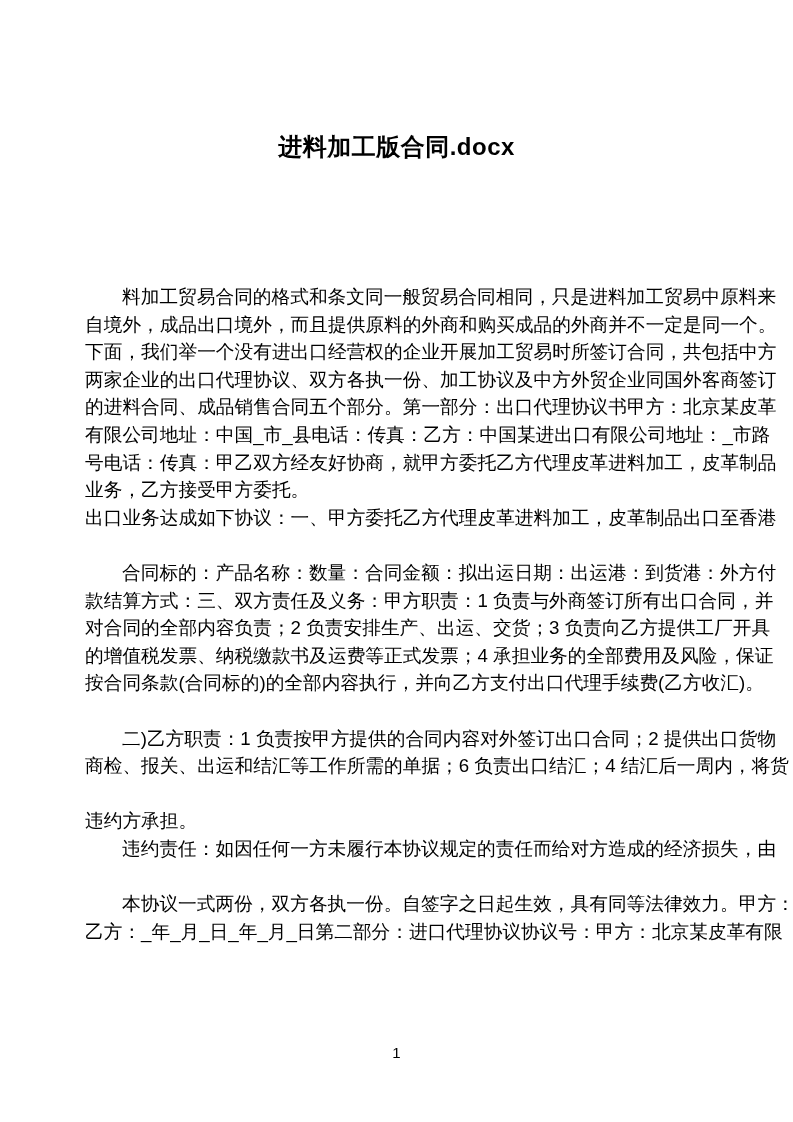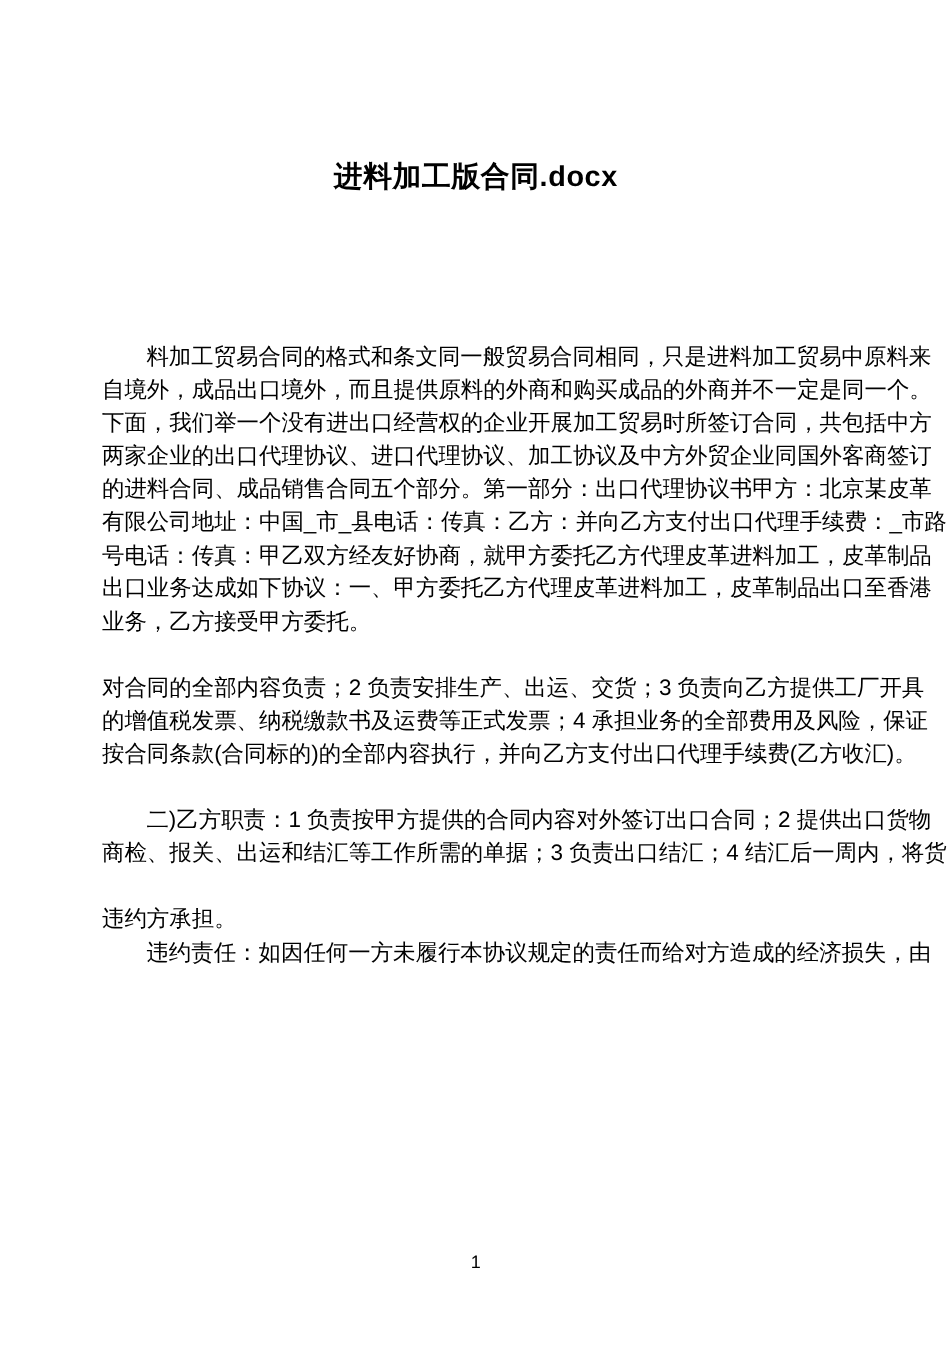--- a/index.html
+++ b/index.html
@@ -60,36 +60,42 @@
 <body>
 
 <div class="page">
   <h1 class="doc-title">进料加工版合同.docx</h1>
 
   <div class="content" id="doc-content">
       <div class="para">
         <div class="line first">料加工贸易合同的格式和条文同一般贸易合同相同，只是进料加工贸易中原料来</div>
         <div class="line">自境外，成品出口境外，而且提供原料的外商和购买成品的外商并不一定是同一个。</div>
         <div class="line">下面，我们举一个没有进出口经营权的企业开展加工贸易时所签订合同，共包括中方</div>
-        <div class="line">两家企业的出口代理协议、进口代理协议、加工协议及中方外贸企业同国外客商签订</div>
+        <div class="line">两家企业的出口代理协议、双方各执一份、加工协议及中方外贸企业同国外客商签订</div>
         <div class="line">的进料合同、成品销售合同五个部分。第一部分：出口代理协议书甲方：北京某皮革</div>
-        <div class="line">有限公司地址：中国_市_县电话：传真：乙方：并向乙方支付出口代理手续费：_市路</div>
+        <div class="line">有限公司地址：中国_市_县电话：传真：乙方：中国某进出口有限公司地址：_市路</div>
         <div class="line">号电话：传真：甲乙双方经友好协商，就甲方委托乙方代理皮革进料加工，皮革制品</div>
+        <div class="line">业务，乙方接受甲方委托。</div>
         <div class="line">出口业务达成如下协议：一、甲方委托乙方代理皮革进料加工，皮革制品出口至香港</div>
-        <div class="line">业务，乙方接受甲方委托。</div>
       </div>
       <div class="para">
+        <div class="line first">合同标的：产品名称：数量：合同金额：拟出运日期：出运港：到货港：外方付</div>
+        <div class="line">款结算方式：三、双方责任及义务：甲方职责：1 负责与外商签订所有出口合同，并</div>
         <div class="line">对合同的全部内容负责；2 负责安排生产、出运、交货；3 负责向乙方提供工厂开具</div>
         <div class="line">的增值税发票、纳税缴款书及运费等正式发票；4 承担业务的全部费用及风险，保证</div>
         <div class="line">按合同条款(合同标的)的全部内容执行，并向乙方支付出口代理手续费(乙方收汇)。</div>
       </div>
       <div class="para">
         <div class="line first">二)乙方职责：1 负责按甲方提供的合同内容对外签订出口合同；2 提供出口货物</div>
-        <div class="line">商检、报关、出运和结汇等工作所需的单据；3 负责出口结汇；4 结汇后一周内，将货</div>
+        <div class="line">商检、报关、出运和结汇等工作所需的单据；6 负责出口结汇；4 结汇后一周内，将货</div>
       </div>
       <div class="para">
         <div class="line">违约方承担。</div>
         <div class="line first">违约责任：如因任何一方未履行本协议规定的责任而给对方造成的经济损失，由</div>
+      </div>
+      <div class="para">
+        <div class="line first">本协议一式两份，双方各执一份。自签字之日起生效，具有同等法律效力。甲方：</div>
+        <div class="line">乙方：_年_月_日_年_月_日第二部分：进口代理协议协议号：甲方：北京某皮革有限</div>
       </div>
     </div>
 
   <div class="page-num">1</div>
 </div>
 
 </body></html>

